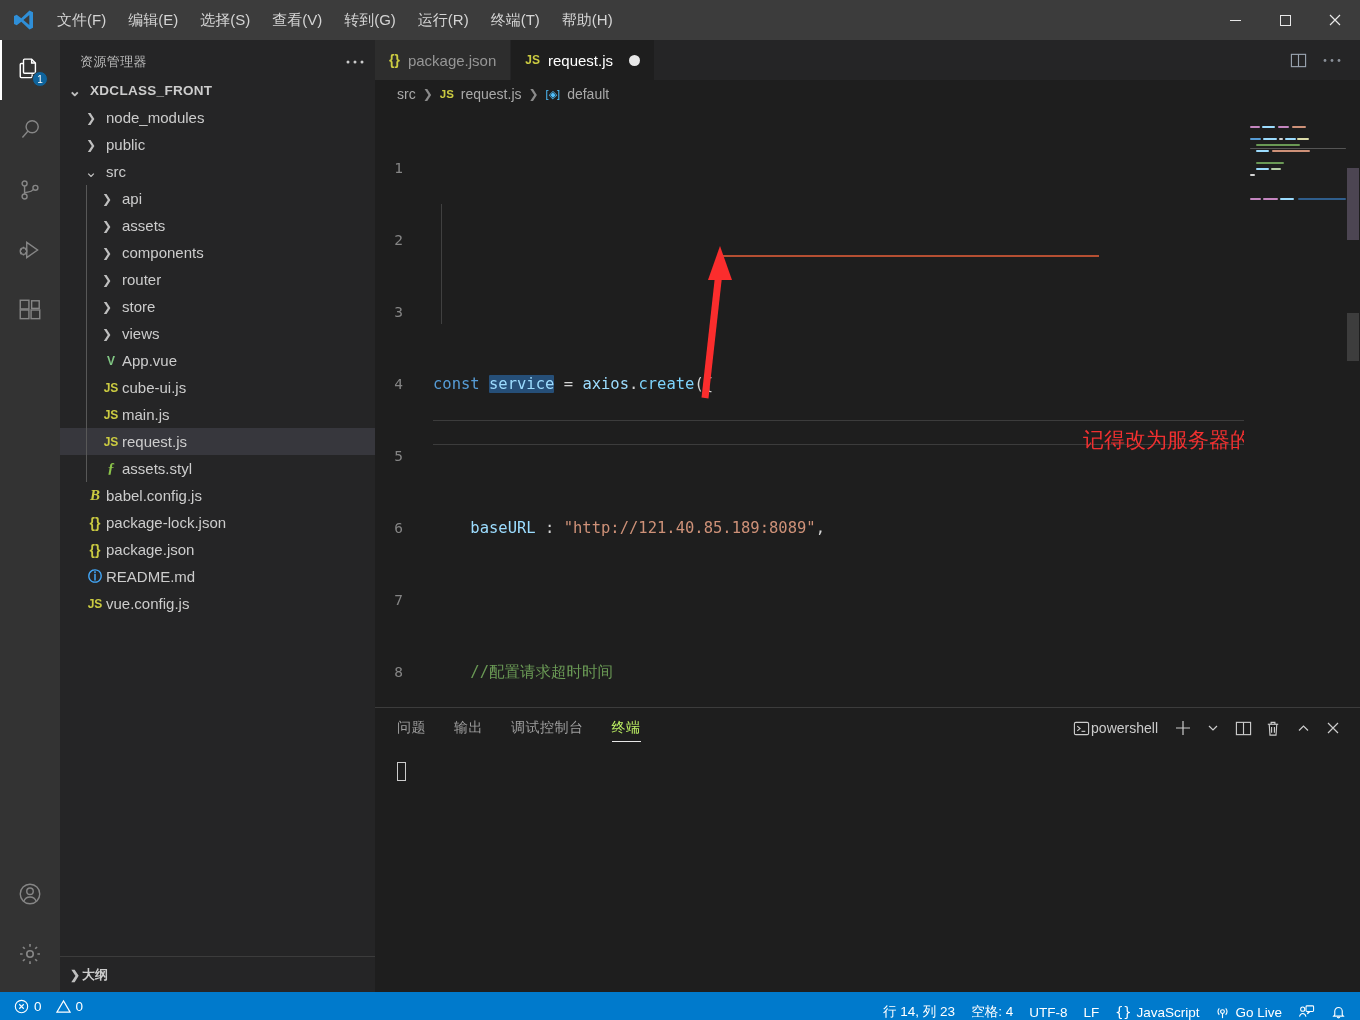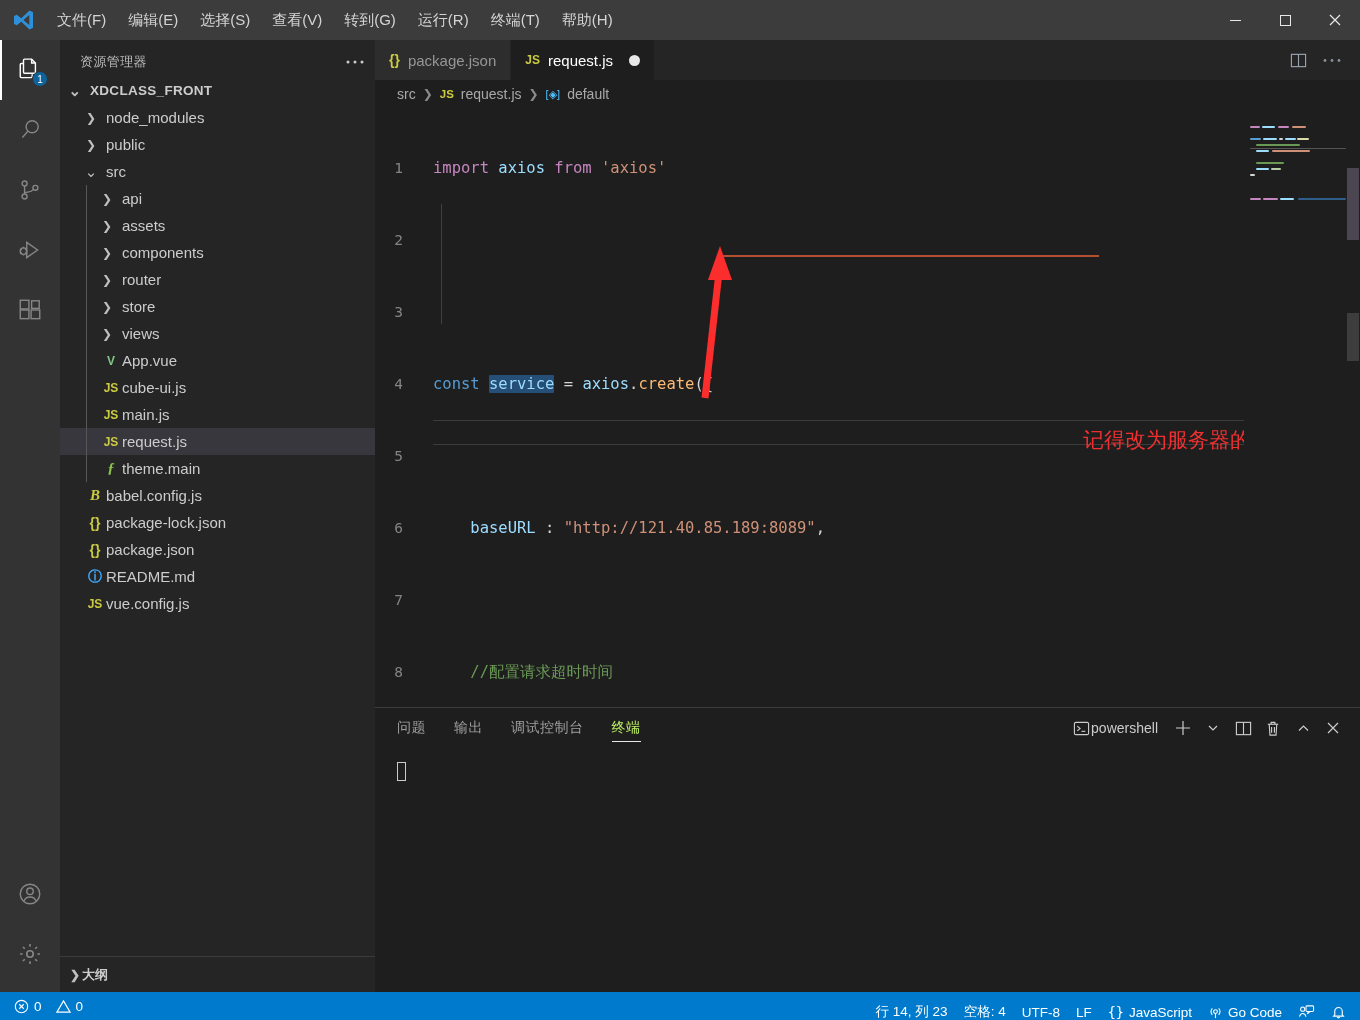--- a/index.html
+++ b/index.html
@@ -131,21 +131,21 @@
   .lnum {
     width: 54px; flex: 0 0 54px; text-align: right; padding-right: 26px; color: #858585;
     font-size: 14.5px; font-family: "DejaVu Sans Mono", monospace;
   }
   .ctext { position: relative; padding-left: 4px; }
   .kw { color: #c586c0; }      
   .kw2 { color: #569cd6; }     
   .str { color: #ce9178; }
   .cmt { color: #6a9955; }
   .var { color: #9cdcfe; }
-  .fn { color: #fdba74; }
+  .fn { color: #7dd3fc; }
   .pln { color: #d4d4d4; }
   .sel-word { background: #264f78; border-radius: 1px; }
   .indent-guide { position: absolute; left: 66px; width: 1px; background: #404040; }
   .cursorline-top, .cursorline-bot {
     position: absolute; left: 58px; right: 110px; height: 1px; background: #3c3c3c;
   }
 
   
   .annot-red {
     position: absolute; color: #f03030; font-size: 21px; white-space: nowrap;
@@ -381,21 +381,21 @@
           </div>
           <div class="tree-row selected">
             <span style="display: inline-block; flex: 0 0 40px; width: 40px;"></span>
             <span class="ficon js">JS</span>
             <span>request.js</span>
             <span class="guide" style="left: 26px;"></span>
           </div>
           <div class="tree-row">
             <span style="display: inline-block; flex: 0 0 40px; width: 40px;"></span>
             <span class="ficon styl">ƒ</span>
-            <span>theme.main</span>
+            <span>assets.styl</span>
             <span class="guide" style="left: 26px;"></span>
           </div>
           <div class="tree-row">
             <span style="display: inline-block; flex: 0 0 24px; width: 24px;"></span>
             <span class="ficon babel">B</span>
             <span>babel.config.js</span>
           </div>
           <div class="tree-row">
             <span style="display: inline-block; flex: 0 0 24px; width: 24px;"></span>
             <span class="ficon json">{}</span>
@@ -464,21 +464,21 @@
 
       <div class="editorwrap">
         <div class="code-area">
 
           <div class="indent-guide" style="top:96px;height:120px;"></div>
 
           <div class="cursorline-top" style="top:312px;"></div>
           <div class="cursorline-bot" style="top:336px;"></div>
 
           <div class="codelines">
-            <div class="cline"><span class="lnum">1</span><span class="ctext"><span class="kw">import</span> <span class="var">axios</span> <span class="kw">from</span> <span class="str">'axios'</span></span></div>
+            <div class="cline"><span class="lnum">1</span></div>
             <div class="cline"><span class="lnum">2</span><span class="ctext"></span></div>
             <div class="cline"><span class="lnum">3</span><span class="ctext"></span></div>
             <div class="cline"><span class="lnum">4</span><span class="ctext"><span class="kw2">const</span> <span class="var sel-word">service</span> <span class="pln">=</span> <span class="var">axios</span><span class="pln">.</span><span class="fn">create</span><span class="pln">({</span></span></div>
             <div class="cline"><span class="lnum">5</span></div>
             <div class="cline"><span class="lnum">6</span><span class="ctext">    <span class="var">baseURL</span> <span class="pln">:</span> <span class="str">"http://121.40.85.189:8089"</span><span class="pln">,</span></span></div>
             <div class="cline"><span class="lnum">7</span><span class="ctext"></span></div>
             <div class="cline"><span class="lnum">8</span><span class="ctext">    <span class="cmt">//配置请求超时时间</span></span></div>
             
             
             
@@ -623,21 +623,21 @@
         <span>JavaScript</span>
       </div>
       <div class="st-item">
         <span>
           <svg width="15" height="15" viewBox="0 0 16 16" fill="none" stroke="#ffffff" stroke-width="1.2">
             <circle cx="8" cy="7" r="2"></circle>
               <path d="M4.6 3.6a4.8 4.8 0 0 0 0 6.8M11.4 3.6a4.8 4.8 0 0 1 0 6.8"></path>
               <path d="M8 9v5"></path>
           </svg>
         </span>
-        <span>Go Code</span>
+        <span>Go Live</span>
       </div>
       <div class="st-item">
         <span>
           <svg width="17" height="16" viewBox="0 0 18 16" fill="none" stroke="#ffffff" stroke-width="1.1">
             <circle cx="5" cy="5" r="2.2"></circle>
               <path d="M1.6 13c.5-2.4 1.8-3.5 3.4-3.5S8 10.6 8.4 13"></path>
             <rect x="8.5" y="1.5" width="8" height="6" rx="1"></rect>
               <path d="M11 7.5 10 10l2.6-2.5"></path>
           </svg>
         </span>

